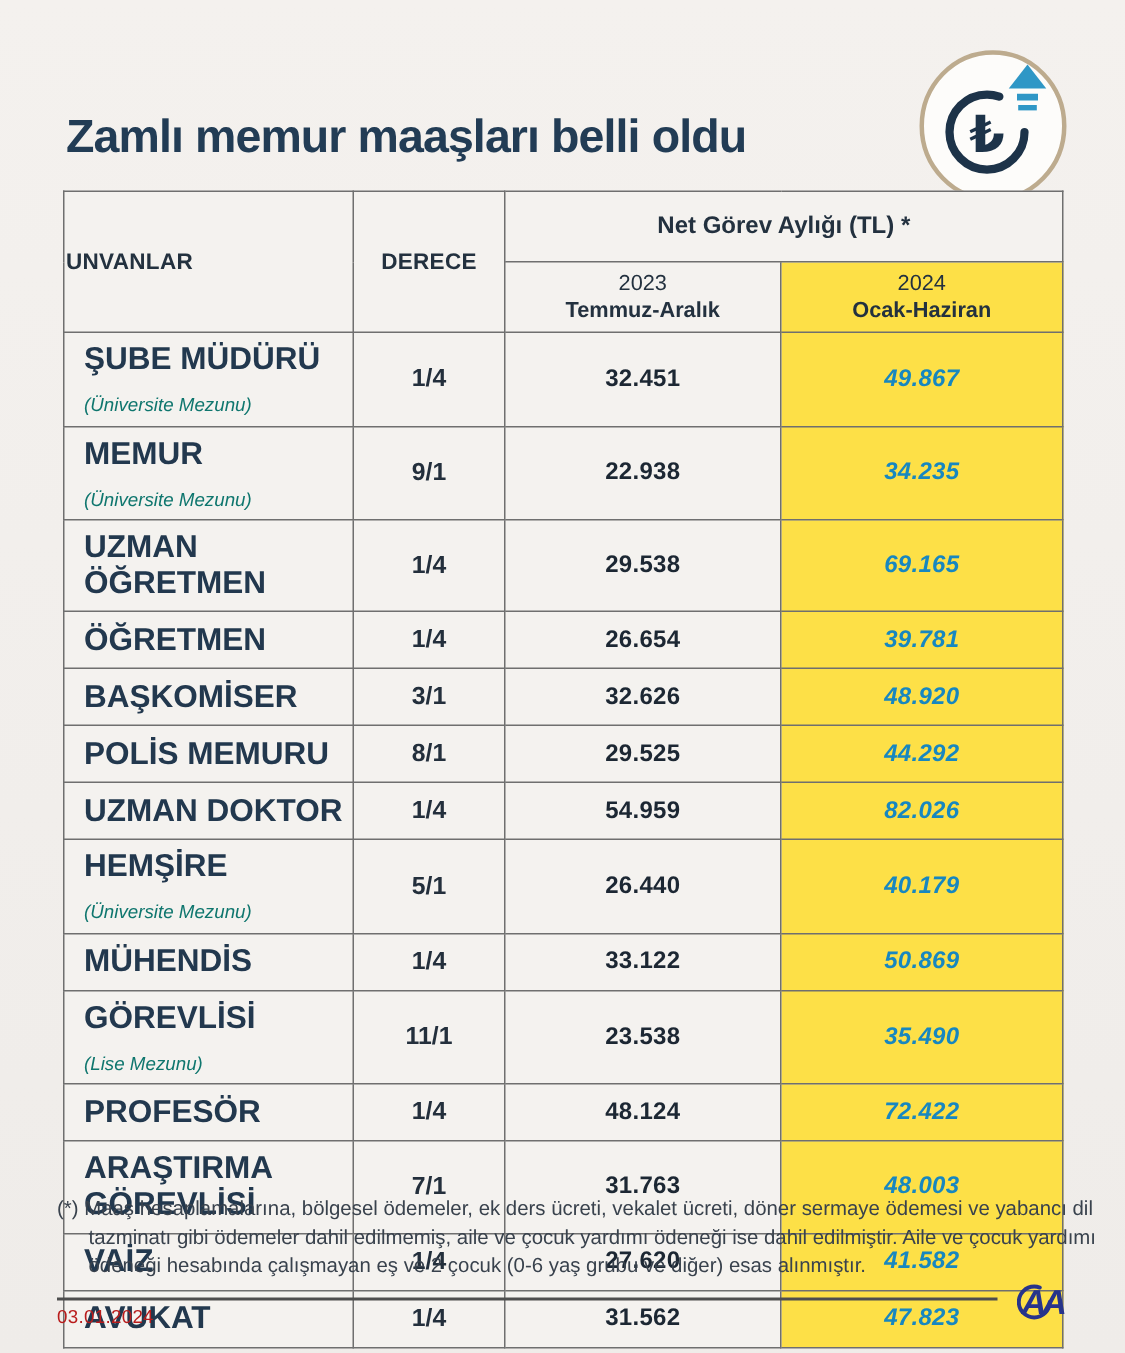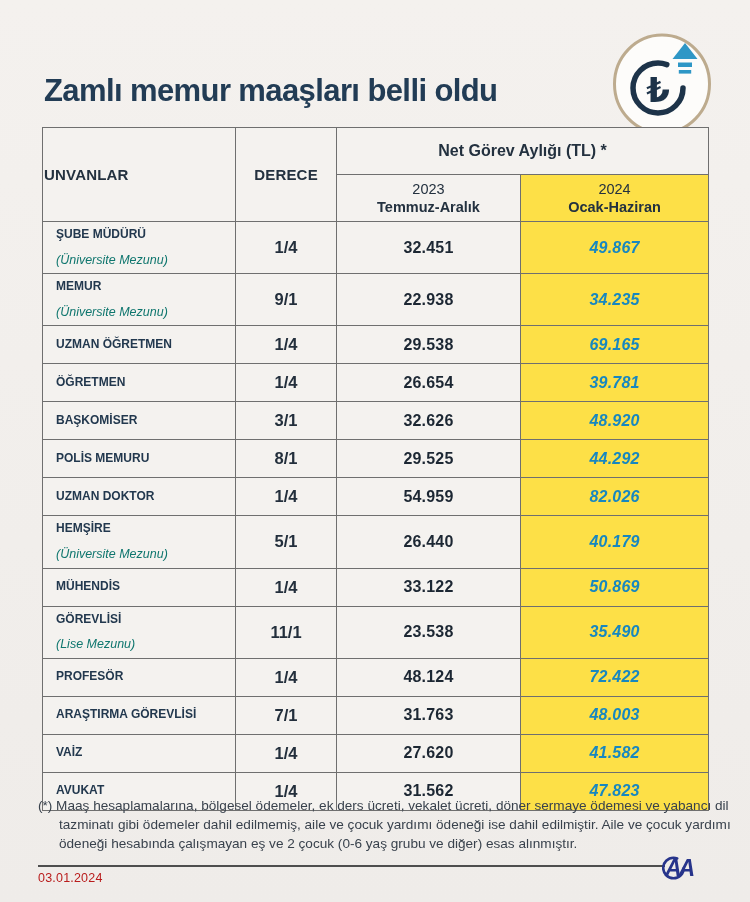--- a/index.html
+++ b/index.html
@@ -31,42 +31,42 @@
   thead th{color:#23313f;}
   .h-main{height:44px;font-size:16px;font-weight:bold;text-align:center;}
   .h-unvan{text-align:left;font-size:15px;font-weight:bold;letter-spacing:0.2px;}
   .h-derece{text-align:center;font-size:15px;font-weight:bold;letter-spacing:0.2px;}
   .h-sub{height:44px;text-align:center;font-size:14.5px;line-height:1.25;margin-top:34px;}
   .h-sub .yr{font-weight:normal;display:block;}
   .h-sub .period{font-weight:bold;display:block;}
   .col-2024{background:#fde047;}
 
   td.cell-unvan{padding:6px 6px 6px 13px;}
-  .row-title{display:block;font-size:12px;font-weight:bold;color:#22384e;line-height:1.15;}
+  .row-title{display:block;font-size:21px;font-weight:bold;color:#22384e;line-height:1.15;}
   .row-subtitle{display:block;font-size:12.5px;font-style:italic;color:#0f766e;line-height:1.15;margin-top:11px;}
   td.cell-derece{text-align:center;font-size:16.5px;font-weight:bold;color:#232f3c;padding:6px 0;}
   td.cell-v{ text-align:center;font-size:16px;font-weight:bold;color:#1c2733;padding:6px 0;letter-spacing:0.2px;}
   td.cell-v.v2024{color:#1787c0;font-style:italic;}
   tbody tr{height:38px;}
 
   .footnote{
     position:absolute;left:38px;top:782px;width:678px;
     font-size:13.6px;line-height:1.40;color:#39424d;
     padding-left:21px;text-indent:-21px;
   }
 
   .footer-rule{
     position:absolute;left:38px;top:865px;width:627px;height:0;
     border-top:2px solid #4e4e4e;
   }
   .footer-date{
     position:absolute;left:38px;top:871px;
     font-size:12.5px;color:#b91c1c;letter-spacing:0.2px;
   }
-  .aa-logo{position:absolute;right:56px;top:847px;width:32px;height:40px;margin-left:29px;}
+  .aa-logo{position:absolute;right:40px;top:847px;width:32px;height:40px;margin-left:29px;}
 </style>
 </head>
 <body>
 
 <div class="layer">
 
   <h1 class="page-title">Zamlı memur maaşları belli oldu</h1>
 
   <div class="badge">
     <svg width="100" height="102" viewBox="0 0 100 102">

